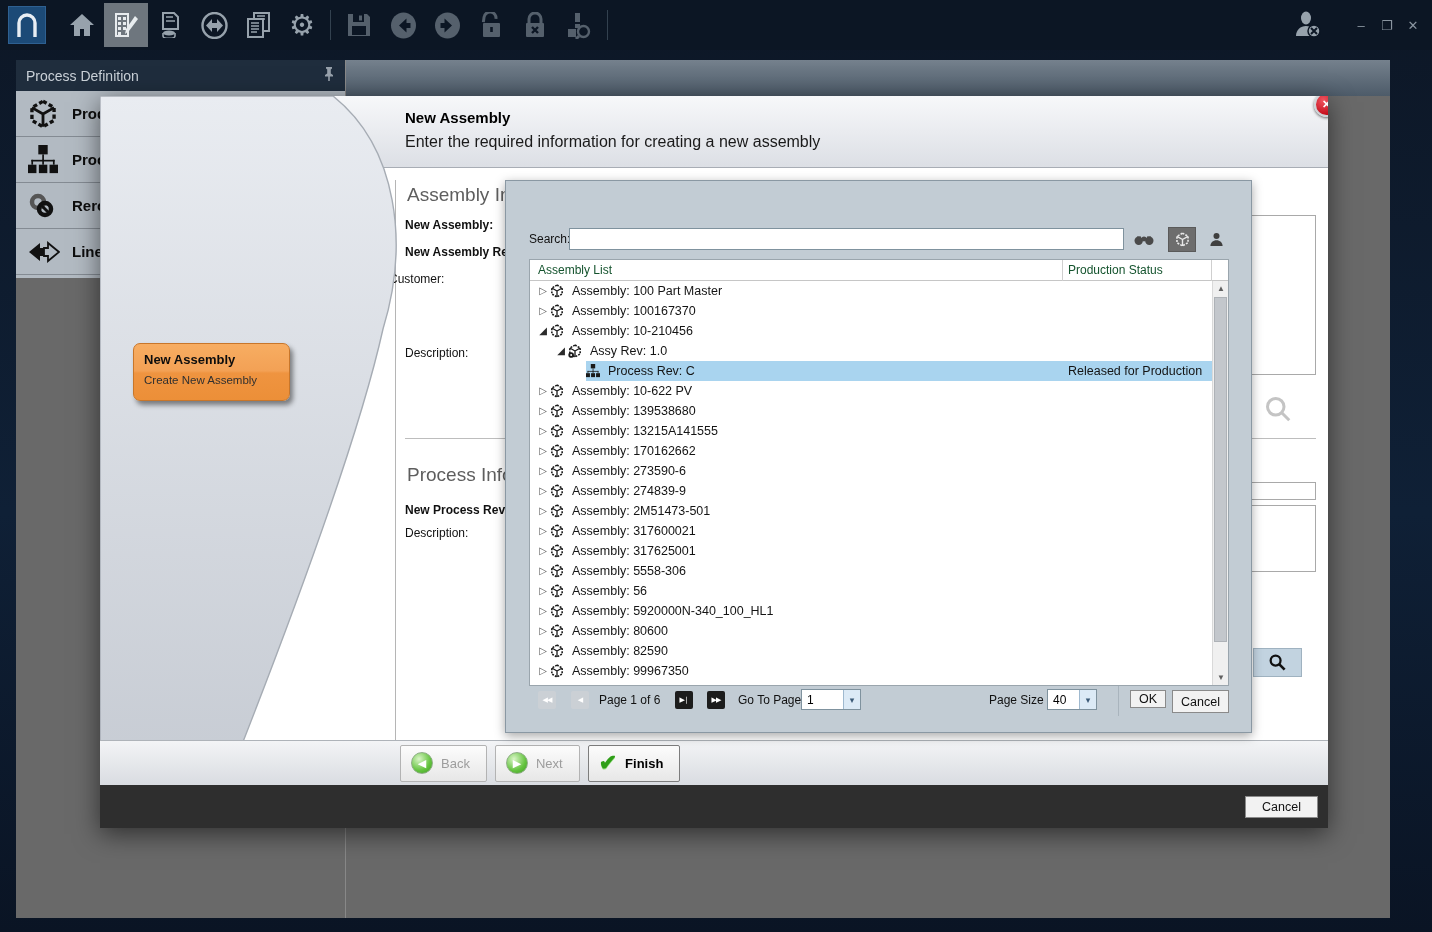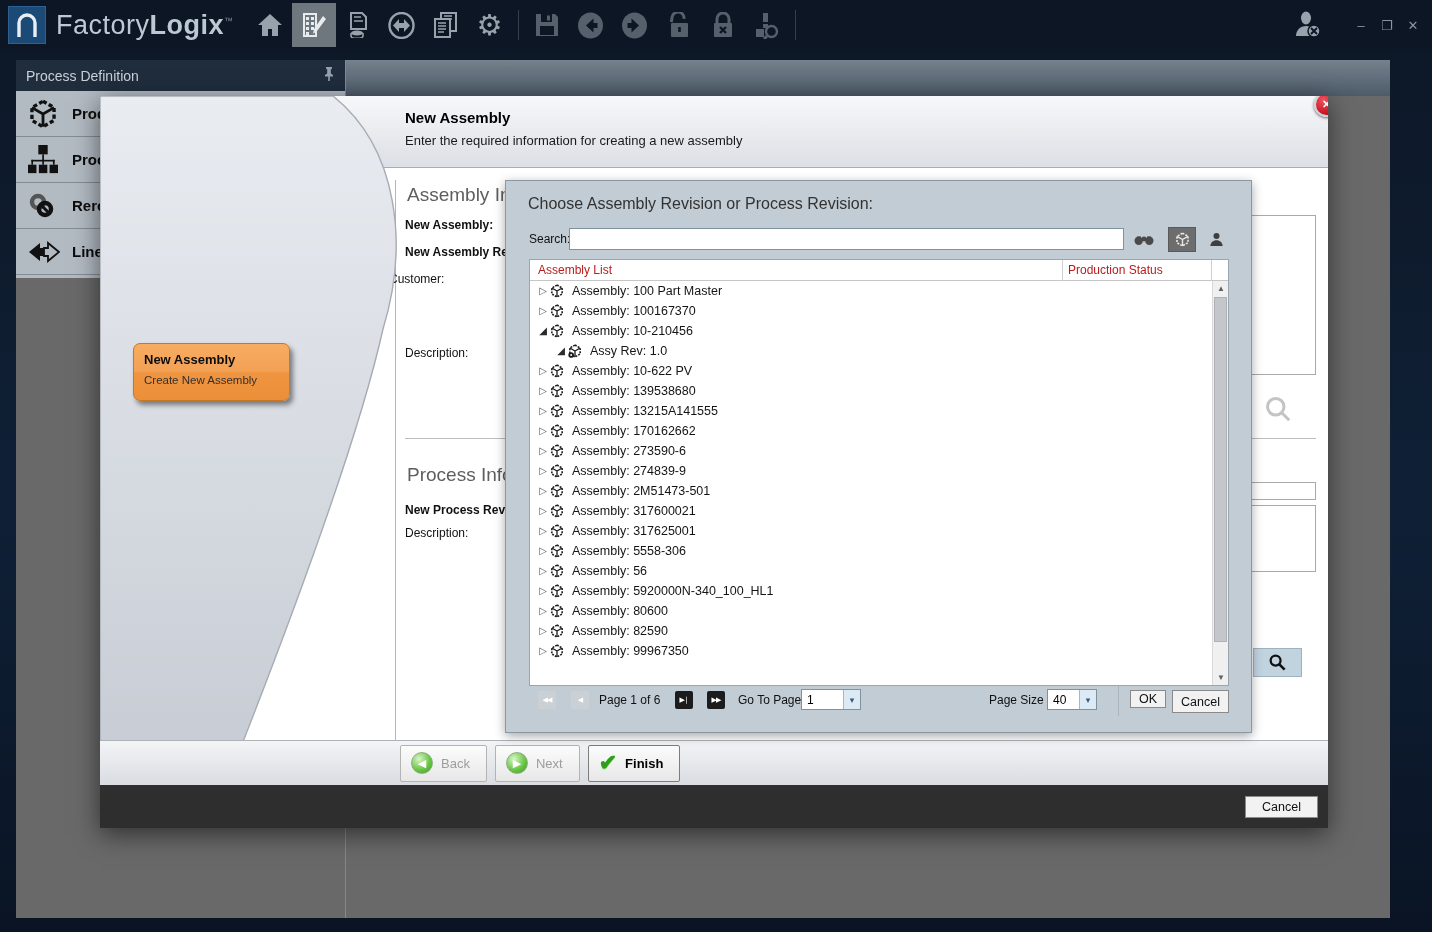--- a/index.html
+++ b/index.html
@@ -36,21 +36,21 @@
              border-bottom:1px solid #848b93; color:#0d0d0d; font-weight:bold; font-size:15px; }
   .sb-item .ic { width:34px; height:30px; margin-right:10px; display:flex; align-items:center; }
 
   
   .modal { left:100px; top:96px; width:1228px; height:732px;
            box-shadow:0 6px 24px rgba(0,0,0,.55); }
   .modal-body { position:absolute; left:0; top:0; width:1228px; height:689px; background:#fff; overflow:hidden; }
   .mb-header { position:absolute; left:0; top:0; width:1228px; height:72px;
                background:linear-gradient(180deg,#f7f8fa,#dcdfe5); border-bottom:1px solid #a8adb5; }
   .mb-title { position:absolute; left:305px; top:13px; font-size:15px; font-weight:bold; color:#000; }
-  .mb-sub   { position:absolute; left:305px; top:37px; font-size:13px; color:#1a1a1a;text-align:center; }
+  .mb-sub   { position:absolute; left:305px; top:37px; font-size:16px; color:#1a1a1a;text-align:center; }
   .mb-footer { position:absolute; left:0; top:644px; width:1228px; height:45px;
                background:linear-gradient(180deg,#f3f4f6,#d9dce1); border-top:1px solid #aeb3b9;
                display:flex; align-items:center; padding-left:300px; }
   .wzbtn { height:37px; margin-right:8px; border:1px solid #b3b3b3; border-radius:2px;
            background:linear-gradient(180deg,#fcfcfc,#e7e7e7); display:flex; align-items:center;
            padding:0 16px 0 10px; font-size:13px; }
   .wzbtn .glabel { margin-left:8px; color:#9d9d9d; }
   .wzbtn.primary { border-color:#7d7d7d; }
   .wzbtn.primary .glabel { color:#000; font-weight:bold; }
   .gcirc { width:22px; height:22px; border-radius:50%;
@@ -92,21 +92,21 @@
             background:#c2ccd4; border:1px solid #8a98a3; box-shadow:0 3px 10px rgba(0,0,0,.35); }
   .pk-title { position:absolute; left:22px; top:14px; font-size:16px; color:#333; }
   .pk-search-label { position:absolute; left:23px; top:51px; font-size:12px; color:#111; }
   .pk-search { position:absolute; left:63px; top:47px; width:555px; height:22px;
                background:#fff; border:1px solid #7f929e; font-size:12px; padding:0 4px;
                font-family:"Liberation Sans",sans-serif; }
   .pk-icbtn { position:absolute; top:46px; height:25px; display:flex; align-items:center; justify-content:center; }
   .pk-icbtn.active { background:#6d6d6d; border:1px solid #5a5a5a; }
   .pk-table { position:absolute; left:23px; top:78px; width:700px; height:427px;
               background:#fff; border:1px solid #9aa5ad; }
-  .pk-thead { position:relative; height:21px; border-bottom:1px solid #c6c6c6; font-size:12px; color:#b91c1c; }
+  .pk-thead { position:relative; height:21px; border-bottom:1px solid #c6c6c6; font-size:12px; color:#14532d; }
   .pk-thead .c1 { position:absolute; left:8px; top:3px; }
   .pk-thead .c2 { position:absolute; left:538px; top:3px; }
   .pk-thead .hv { position:absolute; top:0; width:1px; height:21px; background:#cfcfcf; }
   .pk-rows { position:relative; width:682px; }
   .row { position:relative; height:20px; display:flex; align-items:center; font-size:12.5px; color:#141414; }
   .row .sp { flex:none; }
   .row .exp { flex:none; width:14px; font-size:10px; color:#5a5a5a; text-align:center; line-height:20px; }
   .row .exp.x { color:#2b2b2b; }
   .row .ric { flex:none; width:17px; height:14px; margin-right:5px; display:flex; align-items:center; }
   .row .rtx { white-space:nowrap; }
@@ -133,21 +133,20 @@
 </style>
 </head>
 <body>
 
 <div class="toolbar">
   <div class="logo-box">
     <svg width="24" height="26" viewBox="0 0 24 26">
         <path d="M4 25 V11 a8 8 0 0 1 16 0 V25" fill="none" stroke="#e8eef4" stroke-width="3.4"></path>
       </svg>
   </div>
-  <div class="logo-text"><span>Factory</span><b>Logix</b><sup>™</sup></div>
   <div style="width:14px"></div>
   <div class="tbtn">
     <svg width="26" height="24" viewBox="0 0 26 24" fill="currentColor">
         <path d="M13 1 25 12h-4v11h-6v-7h-4v7H5V12H1z"></path>
       </svg>
   </div>
   <div class="tbtn active">
     <svg width="26" height="26" viewBox="0 0 26 26" fill="currentColor">
         <path d="M3 2h12v22H3z" fill="none" stroke="currentColor" stroke-width="2"></path>
         <path d="M5 5h3v3H5zM10 5h3v3h-3zM5 10h3v3H5zM10 10h3v3h-3zM5 15h3v3H5zM10 15h3v3h-3zM5 20h3v3H5z"></path>
@@ -354,21 +353,20 @@
         <span class="gcirc">▶</span>
         <span class="glabel">Next</span>
       </div>
       <div class="wzbtn primary">
         <span class="gcheck">✔</span>
         <span class="glabel">Finish</span>
       </div>
     </div>
 
     <div class="picker">
-      <div class="pk-title">Choose Assembly Revision or Process Revision:</div>
       <div class="pk-search-label">Search:</div>
       <input class="pk-search" value="" style="">
       <div class="pk-icbtn" style="left:625px; width:26px;">
         <svg width="20" height="13" viewBox="0 0 20 13" fill="#4a4a4a">
             <circle cx="4.7" cy="7.8" r="4.2"></circle>
             <circle cx="15.3" cy="7.8" r="4.2"></circle>
             <circle cx="10" cy="6" r="2.4"></circle>
             <path d="M3 3.5h4v3H3zM13 3.5h4v3h-4z"></path>
           </svg>
       </div>
@@ -432,20 +430,39 @@
               <span class="ric">
                 <svg width="14" height="14" viewBox="0 0 16 16">
                   <path d="M8 1.2 13.9 4.6v6.8L8 14.8 2.1 11.4V4.6Z" fill="none" stroke="#1a1a1a" stroke-width="1.8" stroke-dasharray="2.2 1.3"></path>
                   <path d="M8 8v6.8M8 8 2.1 4.6M8 8l5.9-3.4" fill="none" stroke="#1a1a1a" stroke-width="1.5"></path>
                   <circle cx="3.6" cy="12.6" r="3.2" fill="#1a1a1a"></circle>
                   <circle cx="3.6" cy="12.6" r="1.1" fill="#fff"></circle>
                 </svg>
               </span>
               <span class="rtx">Assy Rev: 1.0</span>
             </div>
+            <div class="row sel">
+              <span class="sp" style="width:42px"></span>
+              <span class="exp"></span>
+              <span class="ric">
+                <svg width="14" height="14" viewBox="0 0 16 16" fill="#1a1a1a">
+                  <rect x="5.5" y="0" width="5" height="5"></rect>
+                  <rect x="0" y="10.5" width="4.5" height="4.5"></rect>
+                  <rect x="5.8" y="10.5" width="4.5" height="4.5"></rect>
+                  <rect x="11.5" y="10.5" width="4.5" height="4.5"></rect>
+                  <rect x="7.6" y="5" width=".9" height="3.4"></rect>
+                  <rect x="1.8" y="7.9" width="12.4" height=".9"></rect>
+                  <rect x="1.8" y="7.9" width=".9" height="2.6"></rect>
+                  <rect x="7.6" y="7.9" width=".9" height="2.6"></rect>
+                  <rect x="13.3" y="7.9" width=".9" height="2.6"></rect>
+                </svg>
+              </span>
+              <span class="rtx">Process Rev: C</span>
+              <span class="rst">Released for Production</span>
+            </div>
             <div class="row">
               <span class="sp" style="width:6px"></span>
               <span class="exp">▷</span>
               <span class="ric">
                 <svg width="14" height="14" viewBox="0 0 16 16">
                   <path d="M8 1.2 13.9 4.6v6.8L8 14.8 2.1 11.4V4.6Z" fill="none" stroke="#1a1a1a" stroke-width="1.8" stroke-dasharray="2.2 1.3"></path>
                   <path d="M8 8v6.8M8 8 2.1 4.6M8 8l5.9-3.4" fill="none" stroke="#1a1a1a" stroke-width="1.5"></path>
                 </svg>
               </span>
               <span class="rtx">Assembly: 10-622 PV</span>

